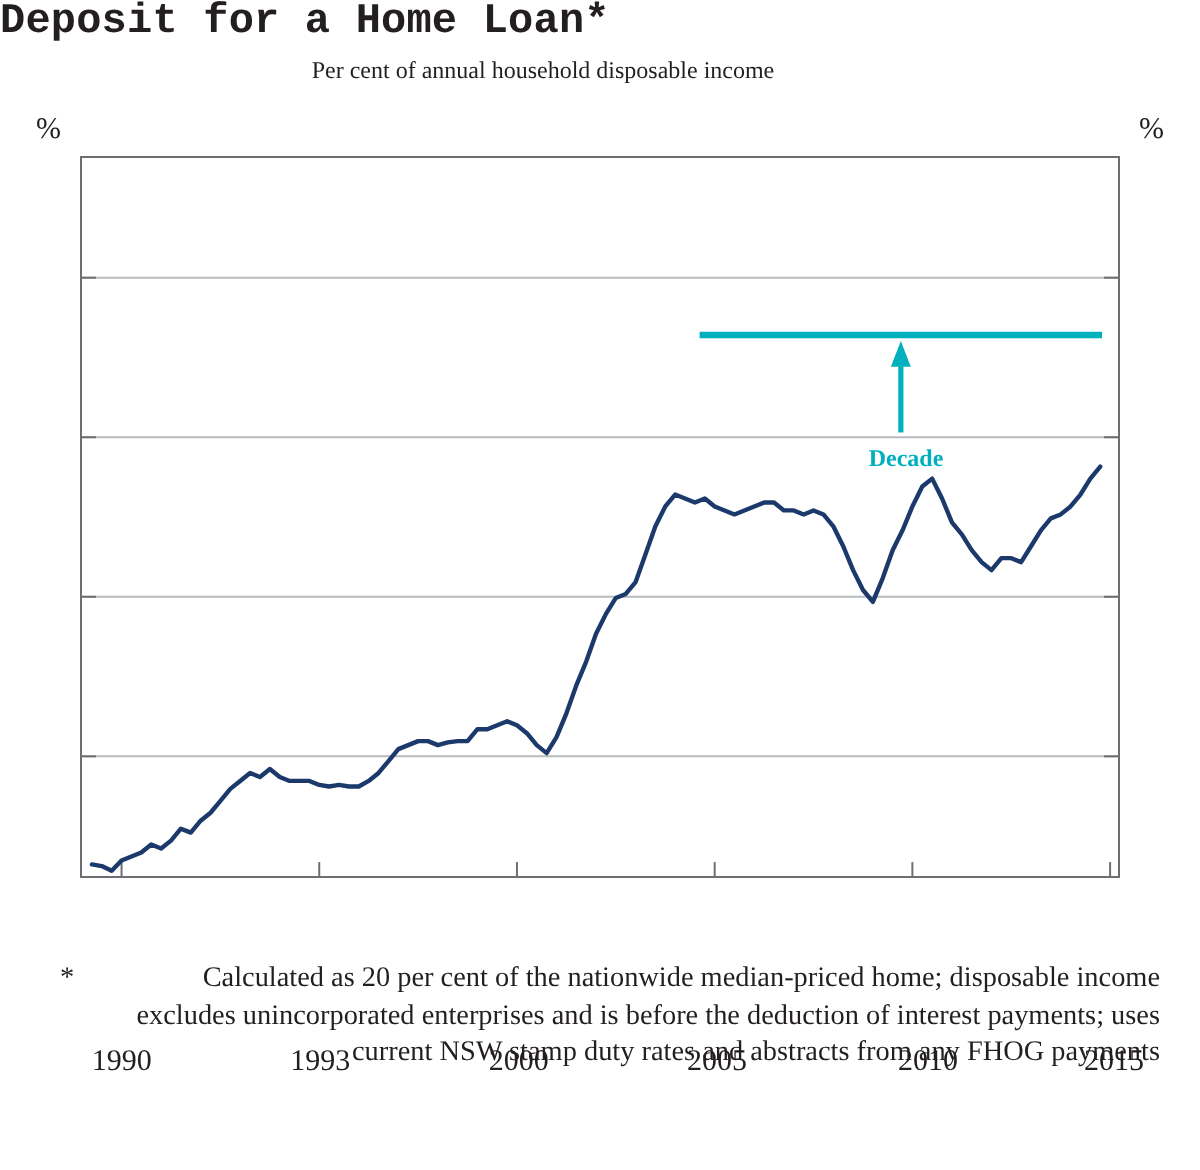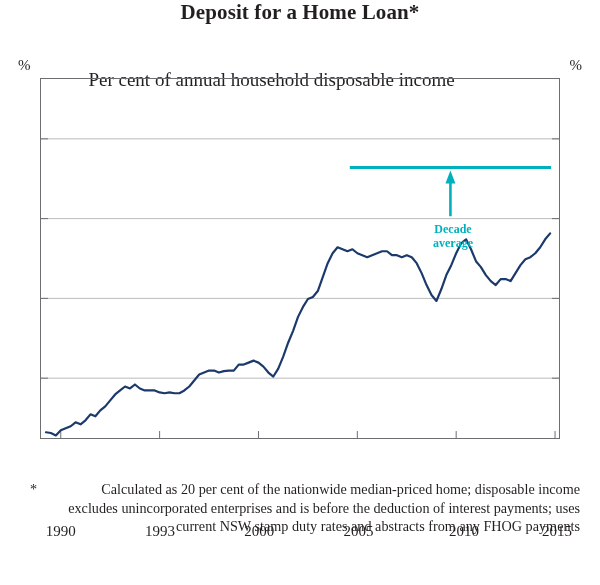--- a/index.html
+++ b/index.html
@@ -18,34 +18,34 @@
   .page {
     position: relative;
     width: 600px;
     height: 585px;
   }
   .title {
     position: absolute;
     top: 0px;
     left: 0;
     width: 600px;
-    text-align: center;
+    text-align: left;
     font-size: 21px;
     font-weight: bold;
     letter-spacing: 0.1px;
+    font-family: Liberation Mono, monospace;
   }
   .subtitle {
     position: absolute;
     top: 28px;
     left: 0;
     width: 543px;
     text-align: center;
-    font-size: 19px;
+    font-size: 12px;
     font-weight: normal;
-    margin-top: 41px;
   }
   .axis-unit {
     position: absolute;
     font-size: 15px;
   }
   .axis-unit.left  { left: 18px;  top: 57px; }
   .axis-unit.right { right: 18px; top: 57px; }
 
   
   .plot {
@@ -153,21 +153,20 @@
 
     <div class="xtick" style="left:19.85px;">1990</div>
     <div class="xtick" style="left:119.08px;">1993</div>
     <div class="xtick" style="left:218.32px;">2000</div>
     <div class="xtick" style="left:317.56px;">2005</div>
     <div class="xtick" style="left:423px;">2010</div>
     <div class="xtick" style="left:516.03px;">2015</div>
 
     <div class="annot" style="left:347px; top:144px; width:130px;">
       <div>Decade</div>
-      <div>average</div>
     </div>
   </div>
 
   <div class="footnotes">
     <div class="fn-row">
       <div class="fn-mark">*</div>
       <div class="fn-text">Calculated as 20 per cent of the nationwide median-priced home; disposable income excludes unincorporated enterprises and is before the deduction of interest payments; uses current NSW stamp duty rates and abstracts from any FHOG payments</div>
     </div>
   </div>
 

